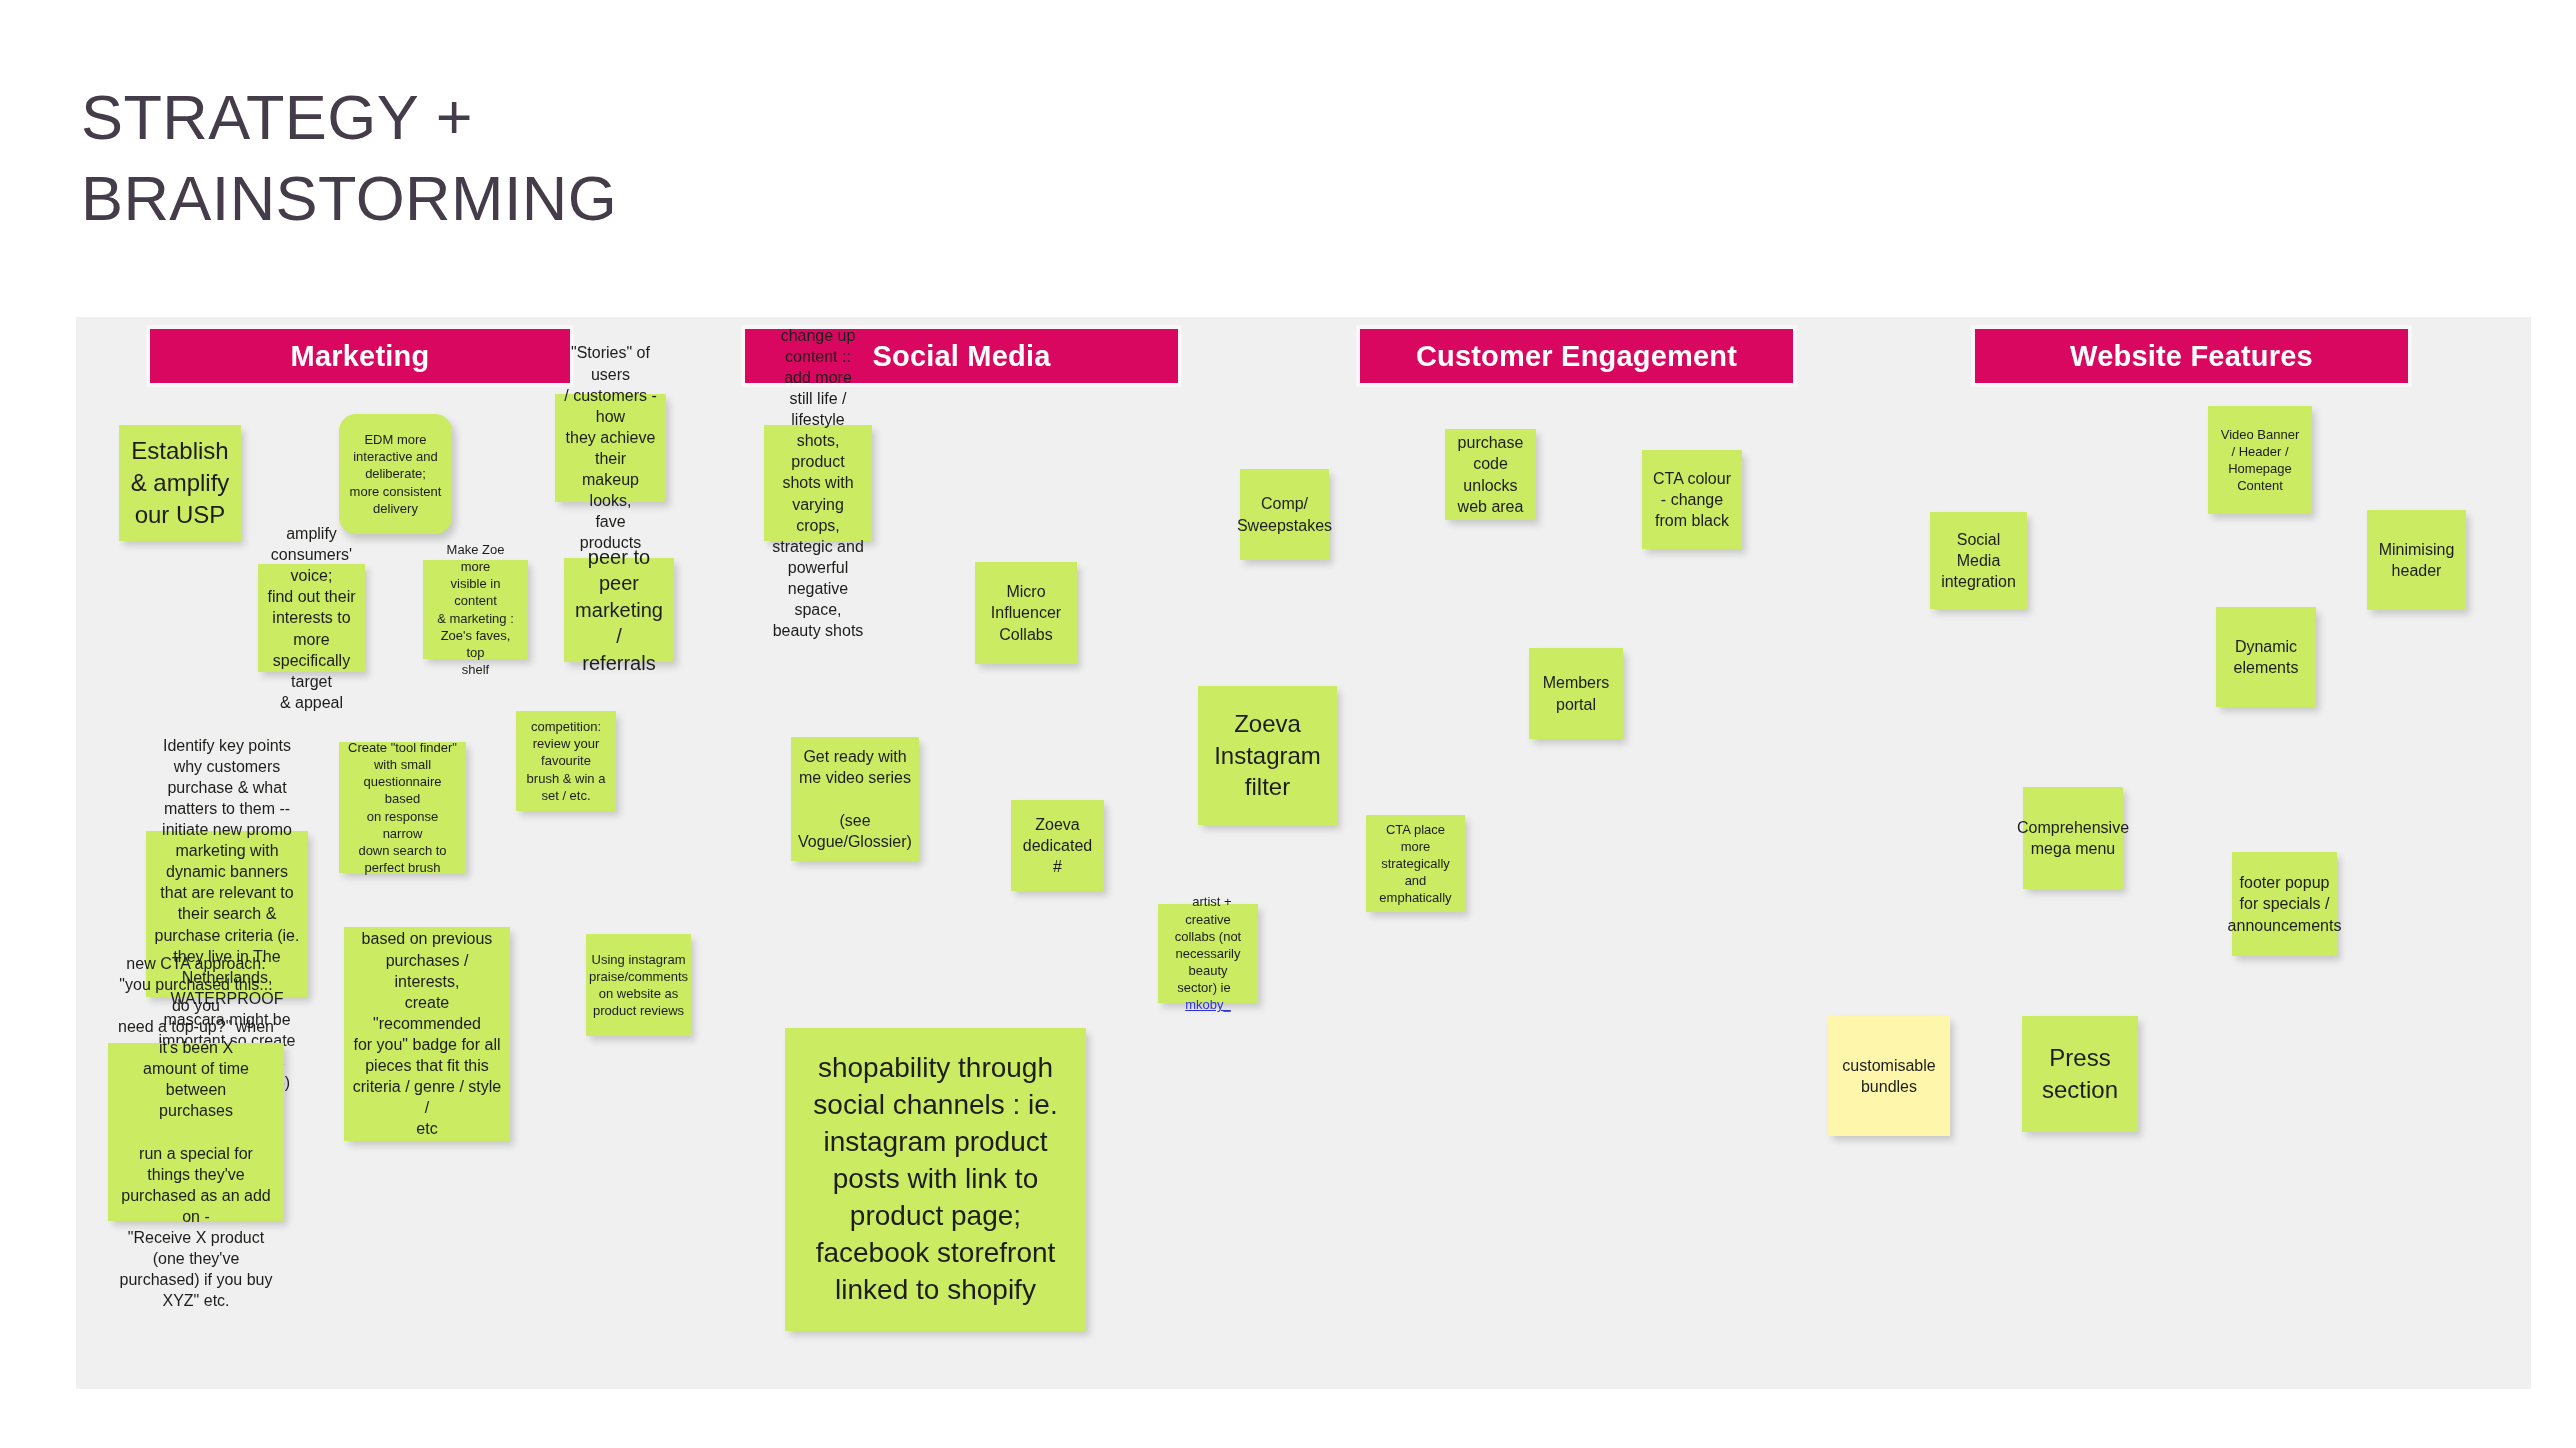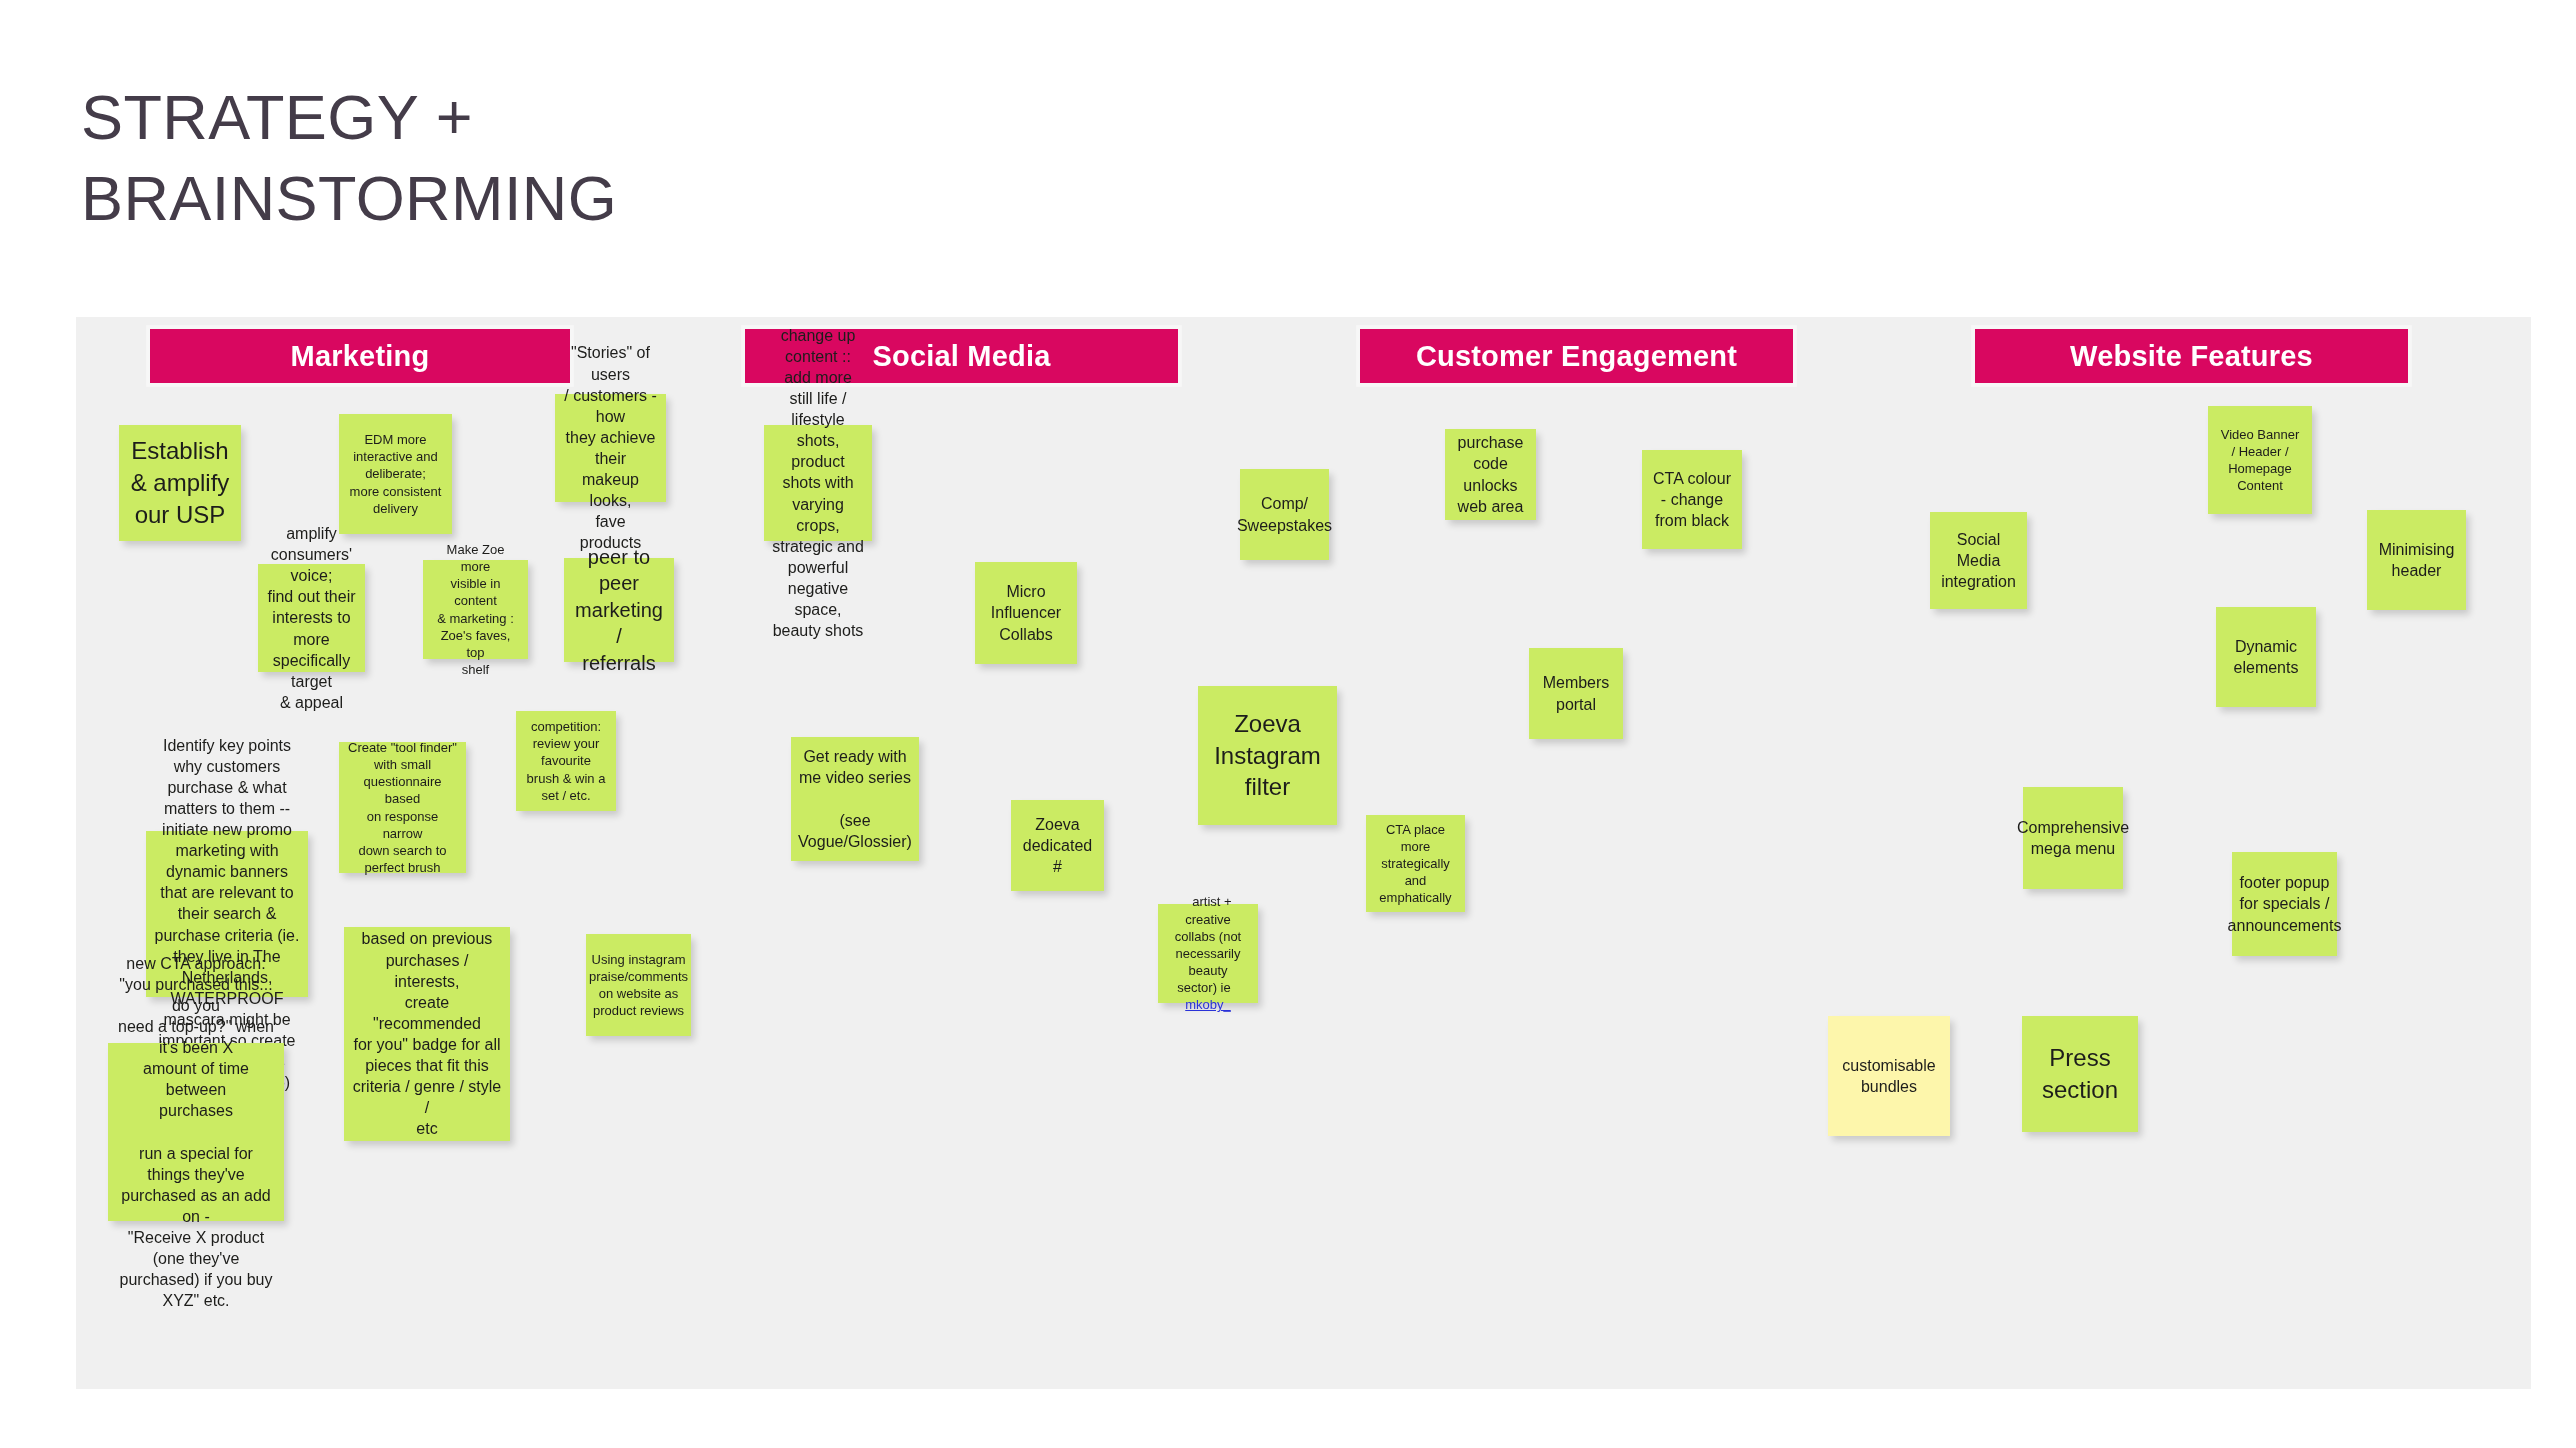--- a/index.html
+++ b/index.html
@@ -109,21 +109,21 @@
       <span>Social Media</span>
     </div>
     <div class="col-header" style="left:1899px; top:12.4px; width:433px; height:54px;">
       <span>Website Features</span>
     </div>
 
     <div class="note nt-xl" style="left:43px; top:108px; width:122px; height:116px;">Establish
 &amp; amplify
 our USP</div>
 
-    <div class="note nt-s" style="left:263px; top:97px; width:113px; height:120px;">EDM more
+    <div class="note nt-s" style="left:263px; top:97px; width:113px; height:120px;border-radius:17px;">EDM more
 interactive and
 deliberate;
 more consistent
 delivery</div>
 
     <div class="note nt-xs" style="left:479px; top:77px; width:111px; height:108px;">"Stories" of users
 / customers - how
 they achieve their
 makeup looks,
 fave products</div>
@@ -200,20 +200,27 @@
     <div class="note nt-m" style="left:715px; top:420px; width:128px; height:124px;">Get ready with
 me video series
 
 (see
 Vogue/Glossier)</div>
 
     <div class="note nt-m" style="left:935px; top:483px; width:93px; height:91px;">Zoeva
 dedicated
 #</div>
 
+    <div class="note nt-xxl" style="left:709px; top:711px; width:301px; height:303px;">shopability through
+social channels : ie.
+instagram product
+posts with link to
+product page;
+facebook storefront
+linked to shopify</div>
 
     <div class="note nt-m" style="left:1164px; top:152px; width:89px; height:91px;">Comp/
 Sweepstakes</div>
 
     <div class="note nt-m" style="left:1369px; top:112px; width:91px; height:91px;">purchase
 code
 unlocks
 web area</div>
 
     <div class="note nt-m" style="left:1566px; top:133px; width:100px; height:99px;">CTA colour

